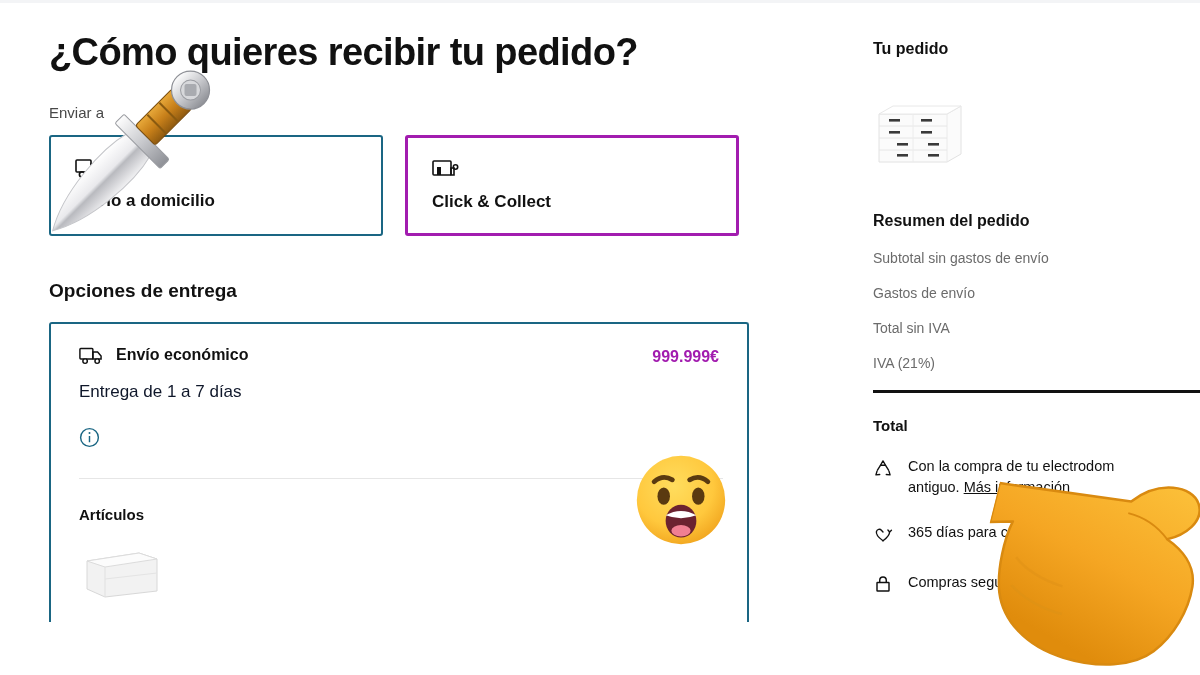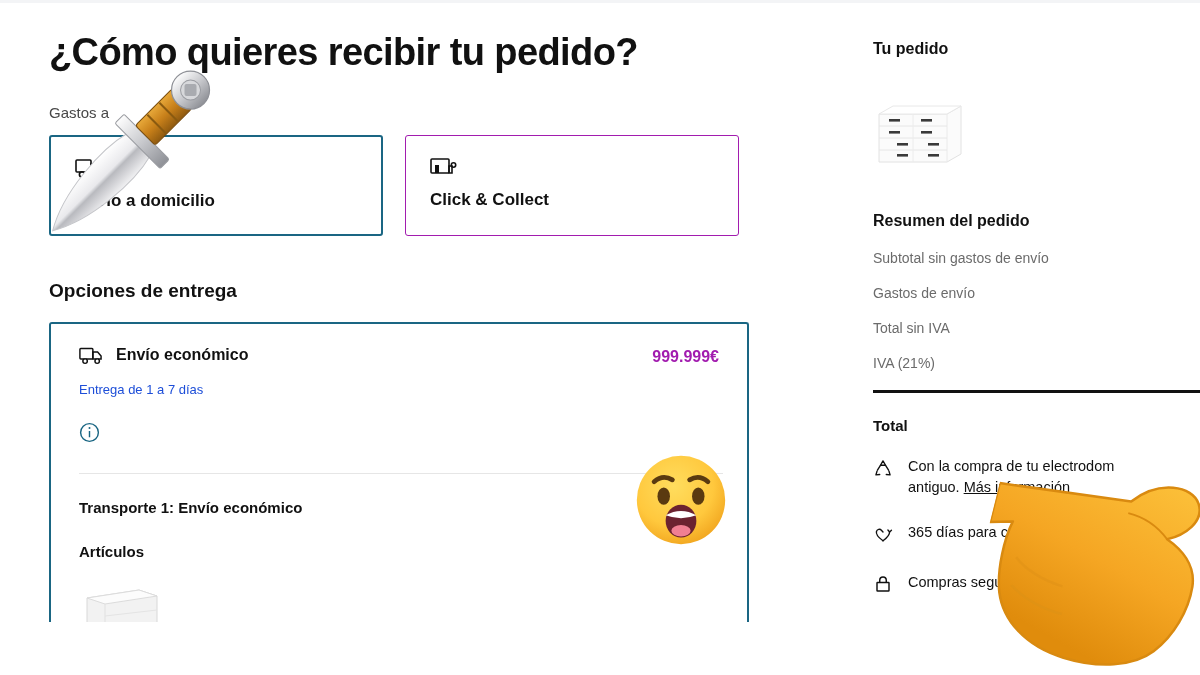--- a/index.html
+++ b/index.html
@@ -53,21 +53,21 @@
 
   .method-row {
     margin-top: 14px;
     display: flex;
     gap: 22px;
   }
 
   .method-card {
     width: 334px;
     height: 101px;
-    border: 1px solid #a21caf;
+    border: 3px solid #a21caf;
     border-radius: 3px;
     background: #ffffff;
     padding: 20px 24px 0 24px;
     position: relative;
   }
   .method-card.selected {
     border: 2px solid #1a6683;
   }
 
   .method-icon { height: 26px; }
@@ -116,22 +116,22 @@
     color: #111111;
   }
   .opt-price {
     font-size: 16px;
     font-weight: bold;
     color: #a21caf;
   }
 
   .opt-sub {
     margin-top: 13px;
-    font-size: 13px;
-    color: #1d4ed8;
+    font-size: 17px;
+    color: #0f172a;
   }
 
   .info-row {
     margin-top: 25px;
     display: flex;
     align-items: center;
     gap: 14px;
   }
   .info-text {
     font-size: 15px;
@@ -288,21 +288,21 @@
 <body>
 
 <div id="page">
 
   <div class="topline"></div>
 
   <div class="left-col">
 
     <h1 class="page-title">¿Cómo quieres recibir tu pedido?</h1>
 
-    <div class="ship-to-label">Gastos a</div>
+    <div class="ship-to-label">Enviar a</div>
 
     <div class="method-row">
 
       <div class="method-card selected">
         <div class="method-icon">
           <svg width="30" height="22" viewBox="0 0 30 22" fill="none" stroke="#111" stroke-width="1.6">
             <rect x="1" y="3" width="15" height="12" rx="1"></rect>
             <path d="M16 7h5.5l4 4.5V15H16z"></path>
             <circle cx="7" cy="17.5" r="2.6" fill="#fff"></circle>
             <circle cx="21" cy="17.5" r="2.6" fill="#fff"></circle>
@@ -351,21 +351,20 @@
           <svg width="21" height="21" viewBox="0 0 22 22" fill="none" stroke="#1a6683" stroke-width="1.5">
             <circle cx="11" cy="11" r="9.3"></circle>
             <line x1="11" y1="9.5" x2="11" y2="16"></line>
             <circle cx="11" cy="6.3" r="1.05" fill="#1a6683" stroke="none"></circle>
           </svg>
         </span>
       </div>
 
       <div class="divider-thin"></div>
 
-      <div class="transport-title">Transporte 1: Envío económico</div>
 
       <div class="articles-title">Artículos</div>
 
       <div class="article-row">
         <div class="article-thumb">
           <svg width="84" height="60" viewBox="0 0 84 60">
             <polygon points="8,22 60,14 78,20 78,52 26,58 8,50" fill="#f2f2f2" stroke="#d8d8d8" stroke-width="1"></polygon>
             <polygon points="8,22 60,14 78,20 26,28" fill="#fcfcfc" stroke="#dcdcdc" stroke-width="1"></polygon>
             <line x1="26" y1="28" x2="26" y2="58" stroke="#e0e0e0" stroke-width="1"></line>
             <line x1="26" y1="40" x2="78" y2="34" stroke="#e4e4e4" stroke-width="1"></line>

